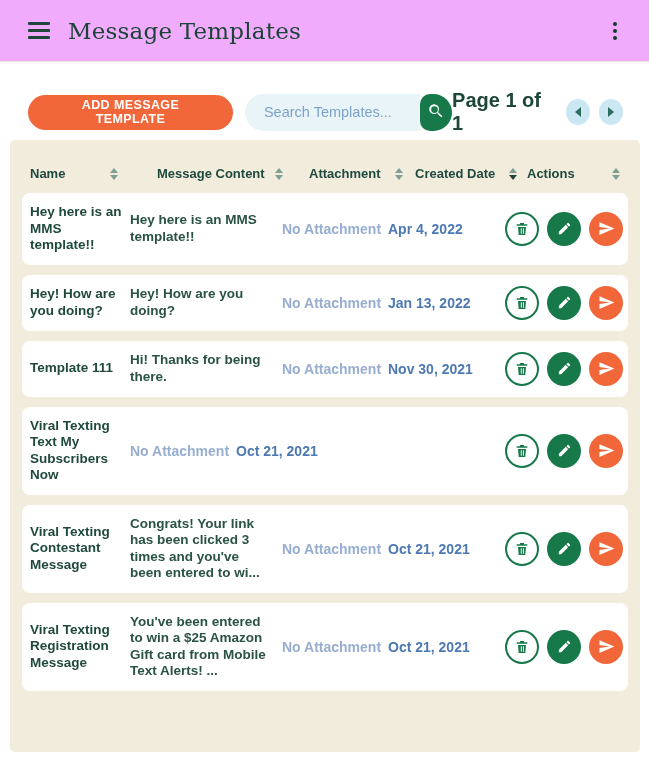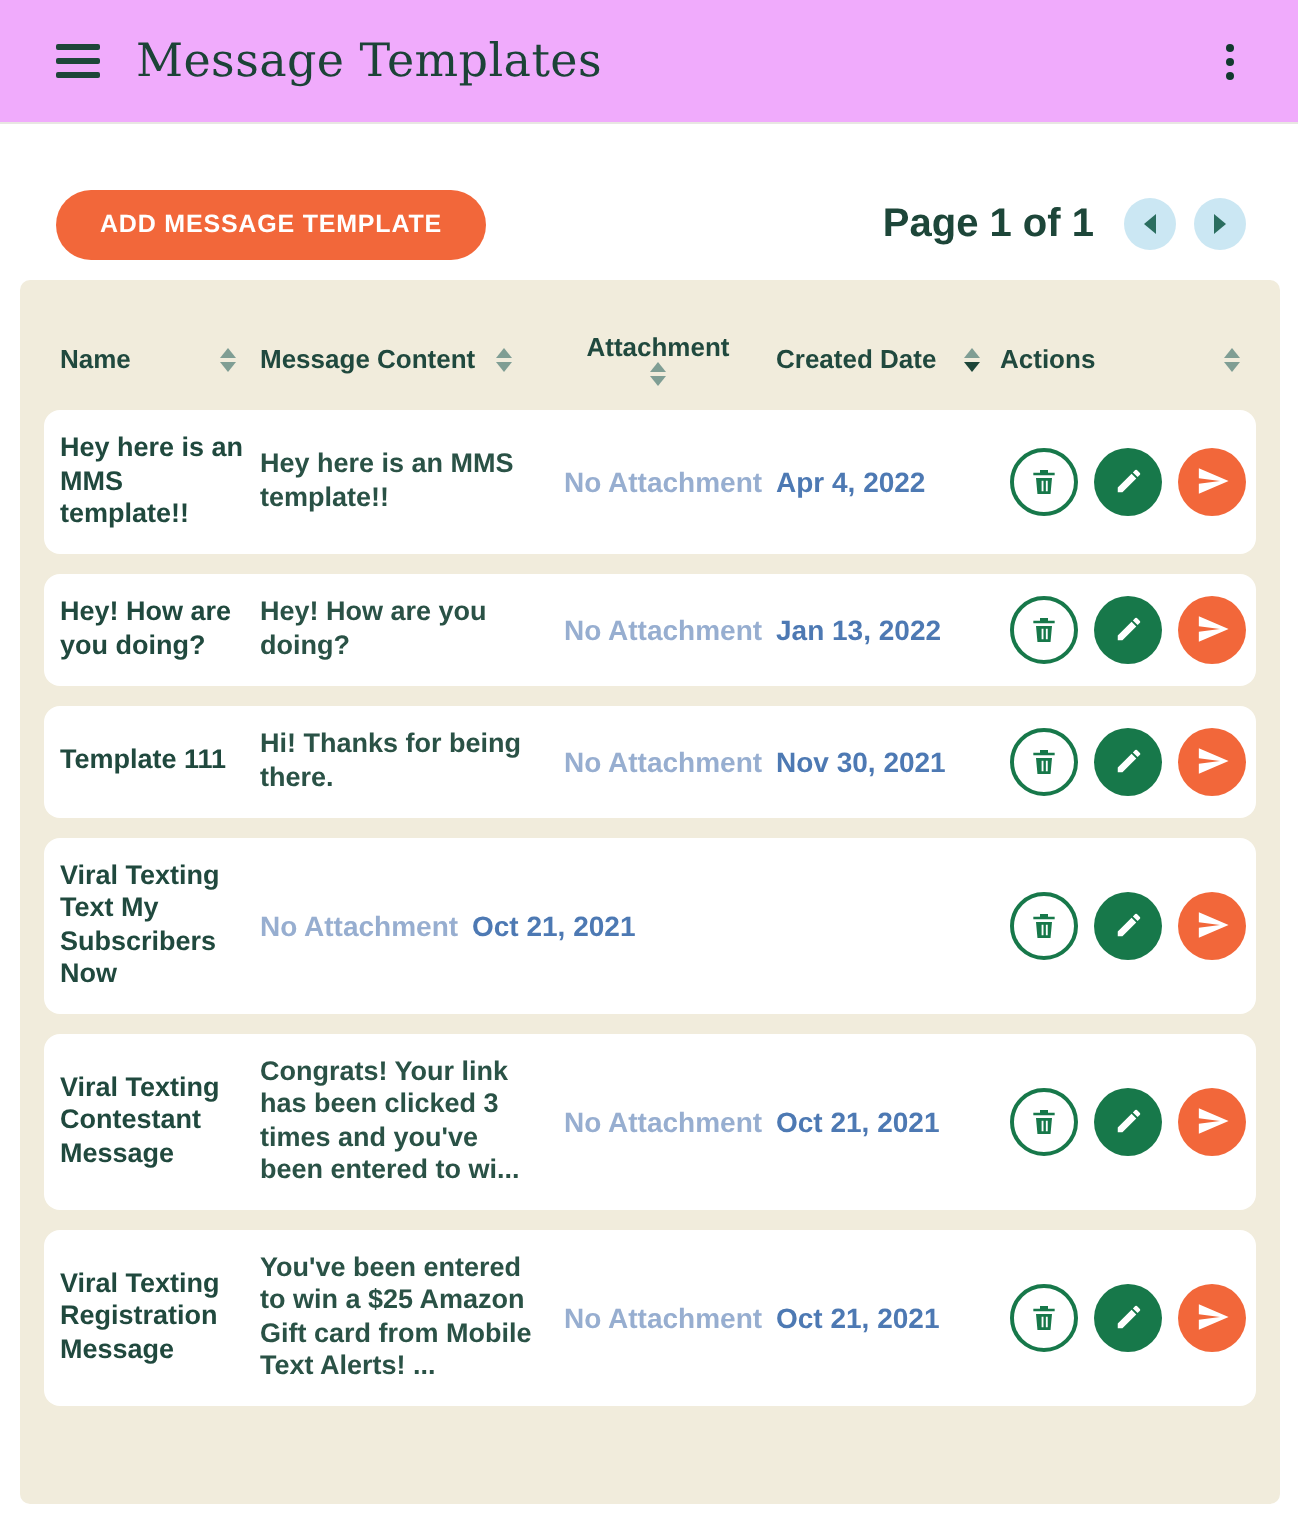--- a/index.html
+++ b/index.html
@@ -43,22 +43,22 @@
   .thead { display:flex; align-items:center; padding:0 0 12px 0; }
   .cell { flex:none; }
   .c-name { width:108px; padding-left:8px; }
   .c-content { width:152px; }
   .c-attach { width:106px; }
   .c-date { width:112px; }
   .c-actions { flex:1; }
   .th { display:flex; align-items:center; justify-content:space-between;
     font-size:13px; font-weight:700; color:#20493e; }
   .c-name.th { padding-right:12px;align-items:center; }
-  .c-content.th { padding-right:26px; }
-  .c-attach.th { padding-right:12px;flex-direction:column; }
+  .c-content.th { padding-right:26px;margin-left:27px; }
+  .c-attach.th { padding-right:12px; }
   .c-date.th { padding-right:10px; }
   .c-actions.th { padding-right:8px; }
   .sort { display:flex; flex-direction:column; gap:2px; cursor:pointer; }
   .sort b { width:0; height:0; border-left:4px solid transparent; border-right:4px solid transparent; }
   .sort .up { border-bottom:5px solid #7f9e94; }
   .sort .down { border-top:5px solid #7f9e94; }
   .sort.desc .down { border-top-color:#1d4639; }
 
   .row { display:flex; align-items:center; background:#ffffff; border-radius:8px;
     margin-bottom:10px; padding:11px 0; }
@@ -86,20 +86,30 @@
   <div class="app-title">Message Templates</div>
   <div class="kebab">
       <i></i>
       <i></i>
       <i></i>
     </div>
 </div>
 
 <div class="toolbar">
   <button class="btn-add">ADD MESSAGE TEMPLATE</button>
+  <div class="search-wrap">
+    <input class="search-input" type="text" placeholder="Search Templates..." style="">
+    <button class="search-btn">
+      <span>
+        <svg width="18" height="18" viewBox="0 0 24 24" fill="currentColor">
+            <path d="M15.5 14h-.79l-.28-.27a6.5 6.5 0 1 0-.7.7l.27.28v.79l5 4.99L20.49 19l-4.99-5zM10 14.5A4.5 4.5 0 1 1 14.5 10 4.5 4.5 0 0 1 10 14.5z"></path>
+          </svg>
+      </span>
+    </button>
+  </div>
   <div class="pager">
     <span class="pager-label">Page 1 of 1</span>
     <button class="pager-btn">
       <span class="tri-l"></span>
     </button>
     <button class="pager-btn">
       <span class="tri-r"></span>
     </button>
   </div>
 </div>

